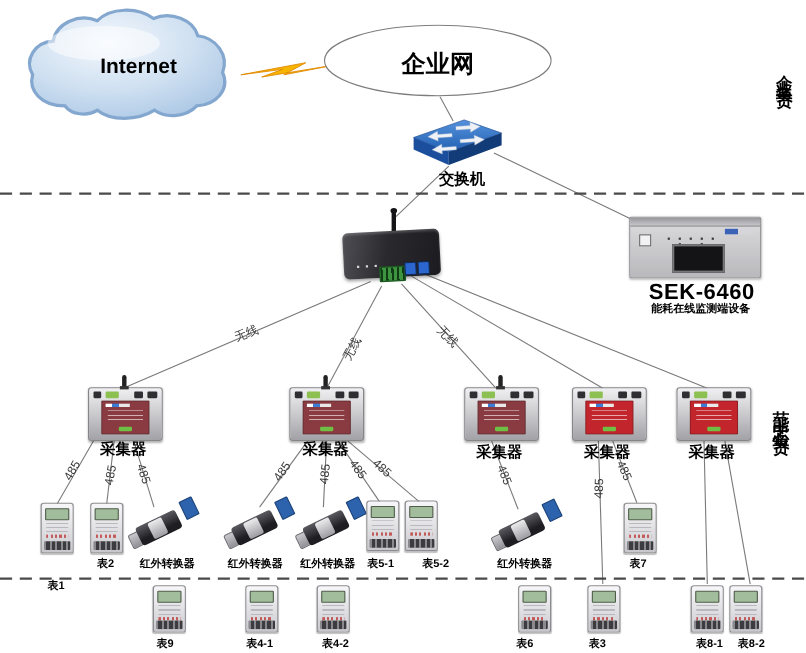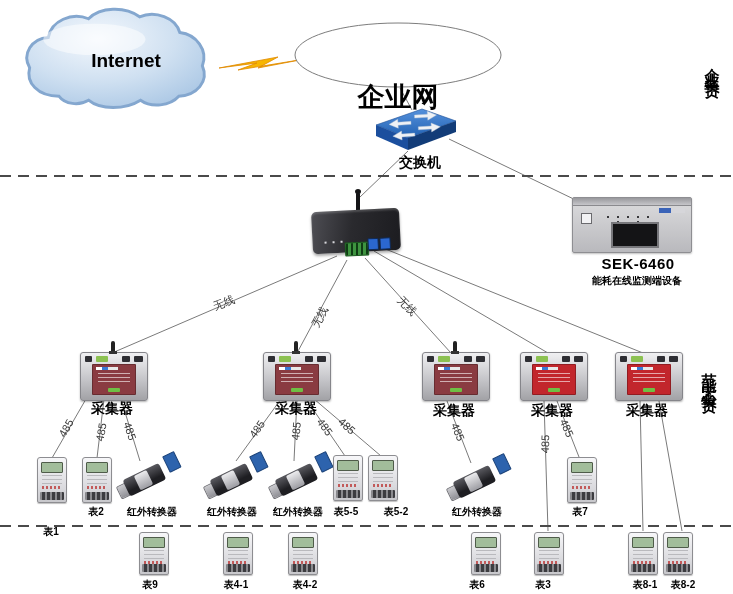--- a/index.html
+++ b/index.html
@@ -2,24 +2,24 @@
 <html><head>
 <meta charset="utf-8">
 <style>
   html,body{margin:0;padding:0;background:#fff;}
   .stage{position:relative;width:733px;height:594px;background:#ffffff;overflow:hidden;
          font-family:"Liberation Sans",sans-serif;}
   .wires{position:absolute;left:0;top:0;}
   .node{position:absolute;}
   .lbl{position:absolute;transform:translateX(-50%);font-weight:bold;color:#000;
        white-space:nowrap;text-align:center;}
-  .lbl.big{font-size:27px;margin-top:36px;}
+  .lbl.big{font-size:22px;}
   .lbl.mid{font-size:14px;}
   .lbl.dev{font-size:10px;}
-  .lbl.model{font-size:15px;letter-spacing:.5px;text-align:center;}
+  .lbl.model{font-size:20px;letter-spacing:.5px;text-align:center;}
   .lnk{position:absolute;font-size:11px;color:#3a3a3a;white-space:nowrap;
        transform-origin:center;}
   .vlabel{position:absolute;writing-mode:vertical-rl;text-orientation:upright;
           font-weight:bold;font-size:15px;letter-spacing:5px;color:#000;}
 
   
   .meter{position:absolute;width:28px;height:44px;background:linear-gradient(180deg,#f7f7f9,#d9d9dd 70%,#c7c7cb);
          border:1px solid #8d8d91;border-radius:3px 3px 2px 2px;box-shadow:0 1px 1px rgba(0,0,0,.25);}
   .meter .scr{position:absolute;left:3px;top:4px;right:3px;height:9px;background:#a2bd9b;
               border:1px solid #4f5c4a;border-radius:1px;}
@@ -316,21 +316,21 @@
       <div class="rows"></div>
       <div class="red"></div>
       <div class="term"></div>
     </div>
 
   <div class="lbl dev" style="left:51px;top:525px">表1</div>
   <div class="lbl dev" style="left:96px;top:505px">表2</div>
   <div class="lbl dev" style="left:152px;top:505px">红外转换器</div>
   <div class="lbl dev" style="left:232px;top:505px">红外转换器</div>
   <div class="lbl dev" style="left:298px;top:505px">红外转换器</div>
-  <div class="lbl dev" style="left:346px;top:505px">表5-5</div>
+  <div class="lbl dev" style="left:346px;top:505px">表5-1</div>
   <div class="lbl dev" style="left:396px;top:505px">表5-2</div>
   <div class="lbl dev" style="left:477px;top:505px">红外转换器</div>
   <div class="lbl dev" style="left:580px;top:505px">表7</div>
 
   <div class="meter" style="left:139px;top:532px;height:41px">
     <div class="scr"></div>
       <div class="rows"></div>
       <div class="red"></div>
       <div class="term"></div>
     </div>

